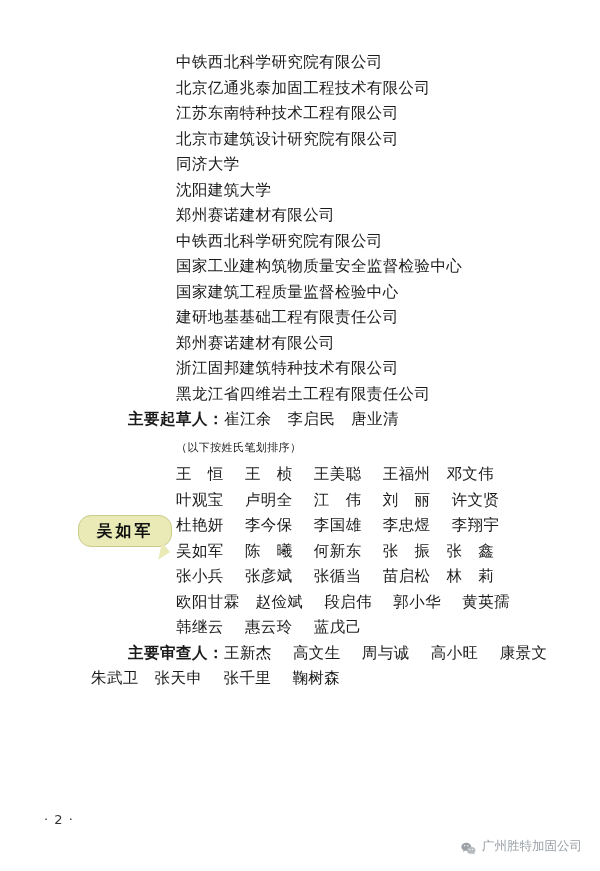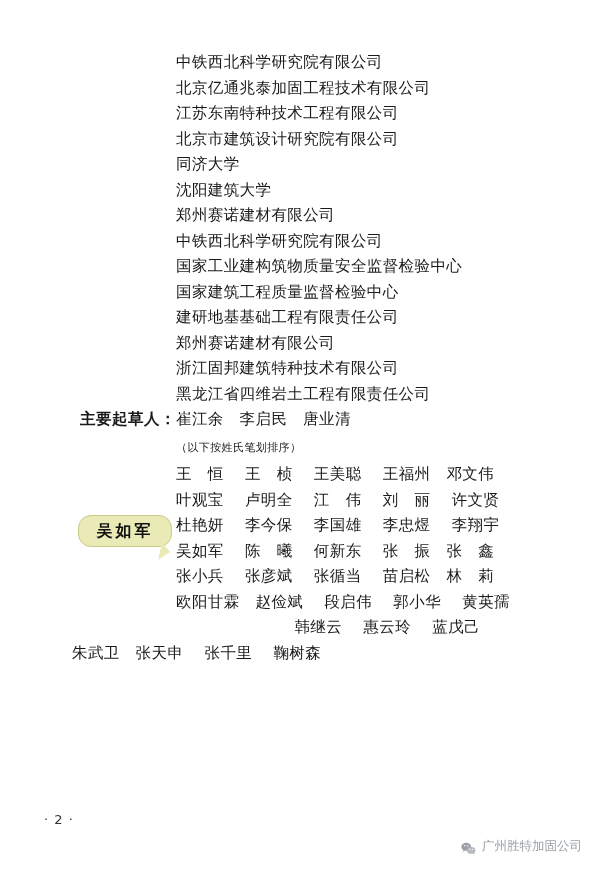--- a/index.html
+++ b/index.html
@@ -37,20 +37,21 @@
     line-height: 25.5px;
     padding-left: 176px;
     letter-spacing: 0.4px;
     white-space: nowrap;
   }
   .label-row {
     display: flex;
     align-items: center;
     font-size: 15.5px;
     line-height: 25.5px;
+    margin-left: 48px;
   }
   .row-label {
     width: 176px;
     box-sizing: border-box;
     padding-left: 80px;
     font-weight: bold;
     letter-spacing: 0.5px;
     white-space: nowrap;
   }
   .row-value {
@@ -63,31 +64,30 @@
     font-size: 11px;
     line-height: 25.5px;
     letter-spacing: 0.4px;
     margin-top: 2px;
     margin-bottom: 2px;
   }
   .names-block {
     margin: 0;
     padding: 0;
     list-style: none;
-    text-align: right;
   }
   .name-line {
     padding-left: 176px;
     font-size: 15.5px;
     line-height: 25.5px;
     letter-spacing: 0.4px;
     white-space: nowrap;
   }
   .cont-line {
-    padding-left: 72px;
+    padding-left: 91px;
     font-size: 15.5px;
     line-height: 25.5px;
     letter-spacing: 0.4px;
     white-space: nowrap;
   }
   
   .callout {
     position: absolute;
     left: 78px;
     top: 515px;
@@ -176,20 +176,24 @@
     <ul class="names-block">
       <li class="name-line">王　恒　 王　桢　 王美聪　 王福州　邓文伟</li>
       <li class="name-line">叶观宝　 卢明全　 江　伟　 刘　丽　 许文贤</li>
       <li class="name-line">杜艳妍　 李今保　 李国雄　 李忠煜　 李翔宇</li>
       <li class="name-line">吴如军　 陈　曦　 何新东　 张　振　张　鑫</li>
       <li class="name-line">张小兵　 张彦斌　 张循当　 苗启松　林　莉</li>
       <li class="name-line">欧阳甘霖　赵俭斌　 段启伟　 郭小华　 黄英孺</li>
       <li class="name-line">韩继云　 惠云玲　 蓝戊己</li>
     </ul>
 
+    <div class="label-row">
+      <div class="row-label">主要审查人：</div>
+      <div class="row-value">王新杰　 高文生　 周与诚　 高小旺　 康景文</div>
+    </div>
 
     <div class="cont-line">朱武卫　张天申　 张千里　 鞠树森</div>
 
   </div>
 
   <div class="callout">吴如军</div>
   <div class="callout-tail"></div>
 
   <div class="page-number">· 2 ·</div>
 

